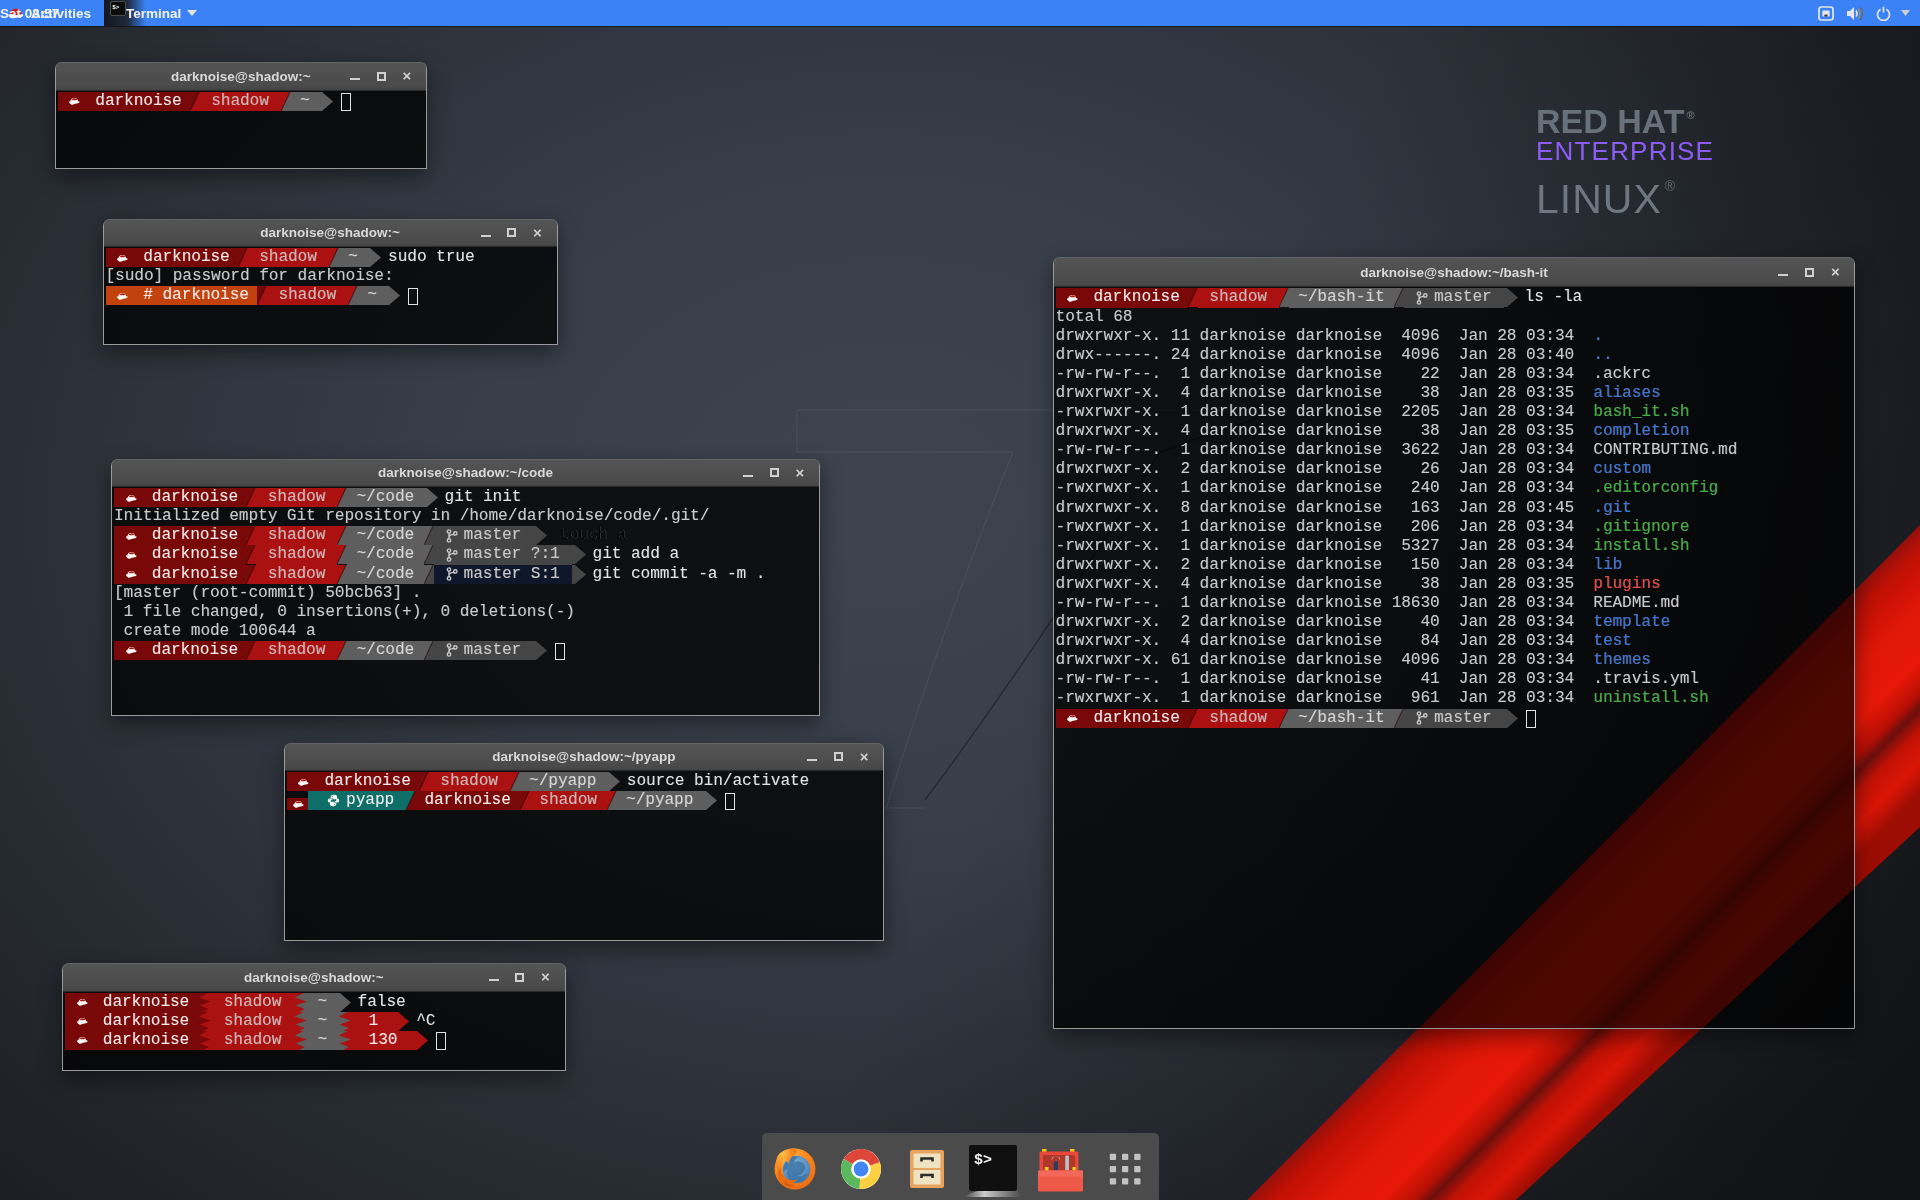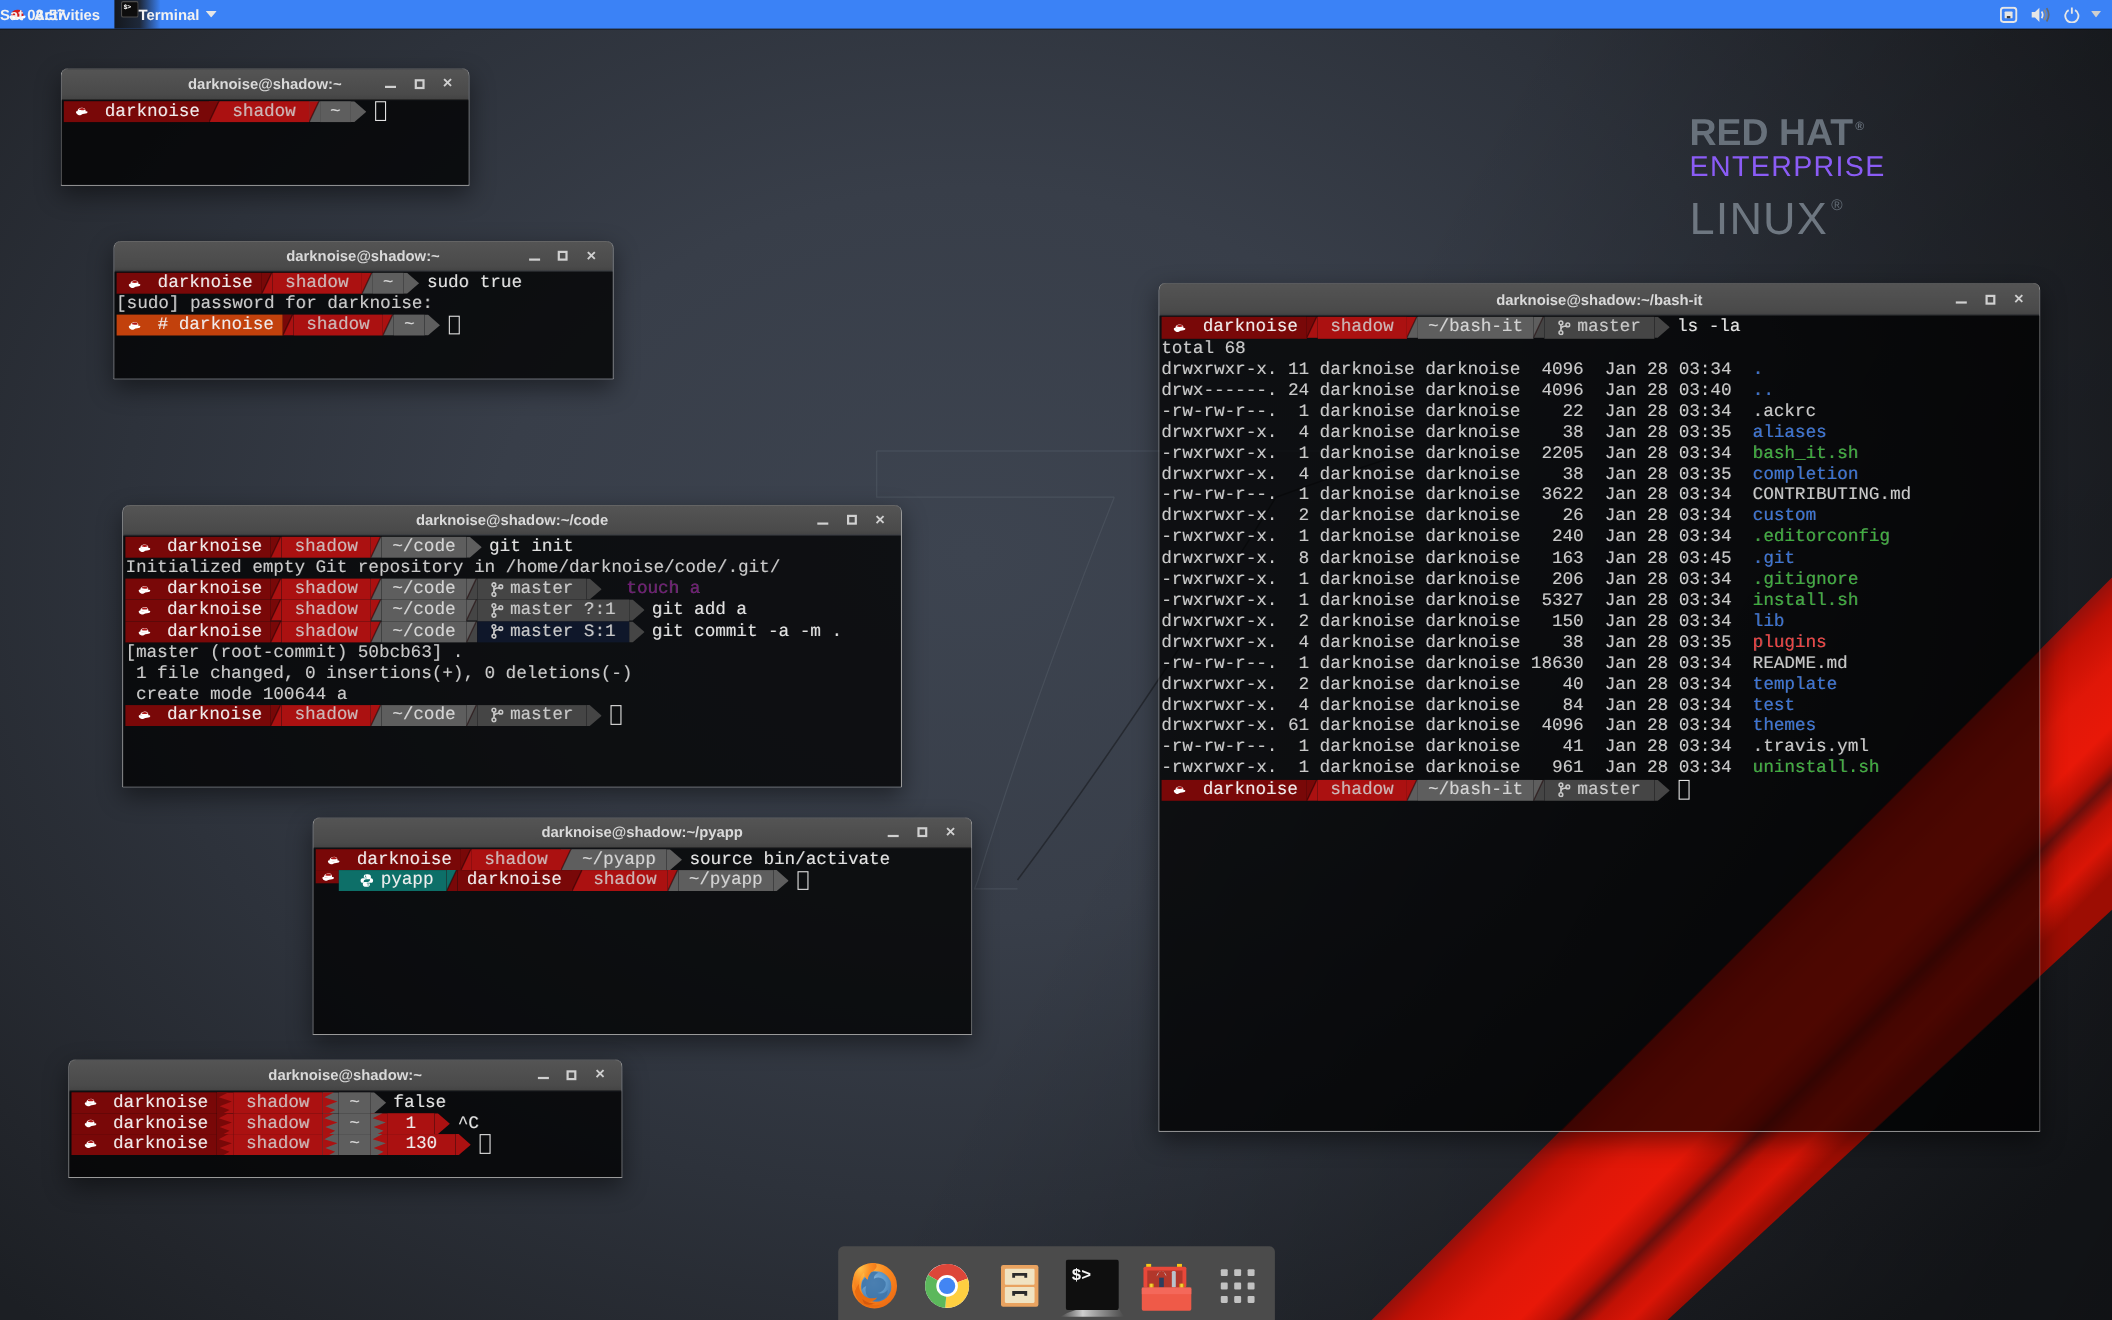--- a/index.html
+++ b/index.html
@@ -28,21 +28,21 @@
  display:flex;align-items:center;justify-content:center;border-top:1px solid #646464;border-bottom:1px solid #2a2a2a}
 .tt{color:#d9d9d9;font-size:13.5px;font-weight:bold}
 .btns{position:absolute;right:6px;top:0;bottom:0;display:flex;align-items:center}
 .b{width:26px;height:100%;display:flex;align-items:center;justify-content:center;color:#d0d0d0}
 .bmin i{display:block;width:10px;height:2px;background:#d0d0d0;margin-top:6px}
 .bmax i{display:block;width:9px;height:9px;border:2px solid #d0d0d0}
 .bclose{font-size:15px;font-weight:bold;padding-bottom:1px}
 .ct{position:relative;background:rgba(0,0,0,0.76);padding:1.2px 0 0 2px;overflow:hidden;
  font-family:"Liberation Mono",monospace;font-size:16px;line-height:19.1px;text-shadow:0.5px 0 0 rgba(255,255,255,0.28)}
 .r{height:19.1px;white-space:pre;overflow:visible}
-.pr{display:flex;align-items:flex-start}
+.pr{display:flex;align-items:flex-end}
 .sg{display:inline-flex;align-items:center;justify-content:center;flex:none;overflow:hidden}
 .cur{width:10px;height:17.5px;border:1.4px solid #e2e2e2;margin-left:8px;margin-top:0.5px;flex:none;display:inline-block}
 .dock{position:absolute;left:762px;top:1133px;width:397px;height:80px;background:#4b4b4b;border-radius:5px;z-index:20}
 .di{position:absolute;top:12px}
 </style></head>
 <body>
 <svg class="wp" width="1920" height="1200" viewBox="0 0 1920 1200">
  <defs>
   <linearGradient id="band" gradientUnits="userSpaceOnUse" x1="1247" y1="1200" x2="1381.5" y2="1334.2">
    <stop offset="0" stop-color="#96100b"></stop>
@@ -234,21 +234,21 @@
           <path d="M9 0 L0 19.1" stroke="rgba(30,4,6,0.55)" stroke-width="1.2"></path>
         </svg><span class="sg" style="background:#454545;color:#c8c8c8;width:99.6px;"><svg width="12" height="14" viewBox="0 0 12 14" style="flex:none;margin-right:6px">
             <g stroke="#c8c8c8" stroke-width="1.4" fill="none">
               <circle cx="3" cy="2.6" r="1.7"></circle>
               <circle cx="3" cy="11.4" r="1.7"></circle>
               <circle cx="9.3" cy="4.4" r="1.7"></circle>
               <path d="M3 4.3 V9.7 M3 8.5 Q3 6 6 5.6 Q8.6 5.2 9.2 6.1"></path>
             </g>
           </svg>master</span><svg width="14" height="19.1" style="flex:none" viewBox="0 0 14 19.1" preserveAspectRatio="none">
           <path d="M0 0 L3 0 L14 9.6 L3 19.1 L0 19.1 Z" fill="#454545"></path>
-        </svg><span style="color:#701a75;margin-left:22px;white-space:pre">touch a</span></div>
+        </svg><span style="color:#000000;margin-left:12px;white-space:pre">touch a</span></div>
       <div class="r pr"><span class="sg" style="background:#790808;color:#f0eaea;width:132.0px"><span style="margin-left:3px;margin-right:14px;display:flex"><svg width="13" height="12" viewBox="0 0 24 22" style="flex:none">
               <path fill="#fff" d="M4.5 12 Q4.5 6.5 10.5 5.5 Q16.5 4.5 18 9 L18.5 12.5 Q12 14.5 4.5 12 Z"></path>
               <path fill="#b01515" d="M6.5 8.5 Q8 6 12 5.8 Q16 5.6 17.3 8.6 Q12 10.5 6.5 8.5 Z"></path>
               <path fill="#fff" d="M2 13.5 Q1.5 11.5 4 11 Q10 14 18.5 11.5 Q21.5 11 21.5 13 Q21.5 15 16 15.5 Q13 15.7 11 17 Q8.5 18.5 6 17.5 Q3 16.5 2 13.5 Z"></path>
             </svg></span>darknoise</span><svg width="10" height="19.1" style="flex:none" viewBox="0 0 10 19.1" preserveAspectRatio="none">
           <rect width="10" height="19.1" fill="#ab1111"></rect>
           <path d="M0 0 L9 0 L0 19.1 Z" fill="#790808"></path>
           <path d="M9 0 L0 19.1" stroke="rgba(30,4,6,0.55)" stroke-width="1.2"></path>
         </svg><span class="sg" style="background:#ab1111;color:#cbb7b7;width:81.0px;">shadow</span><svg width="10" height="19.1" style="flex:none" viewBox="0 0 10 19.1" preserveAspectRatio="none">
           <rect width="10" height="19.1" fill="#5e5e5e"></rect>

